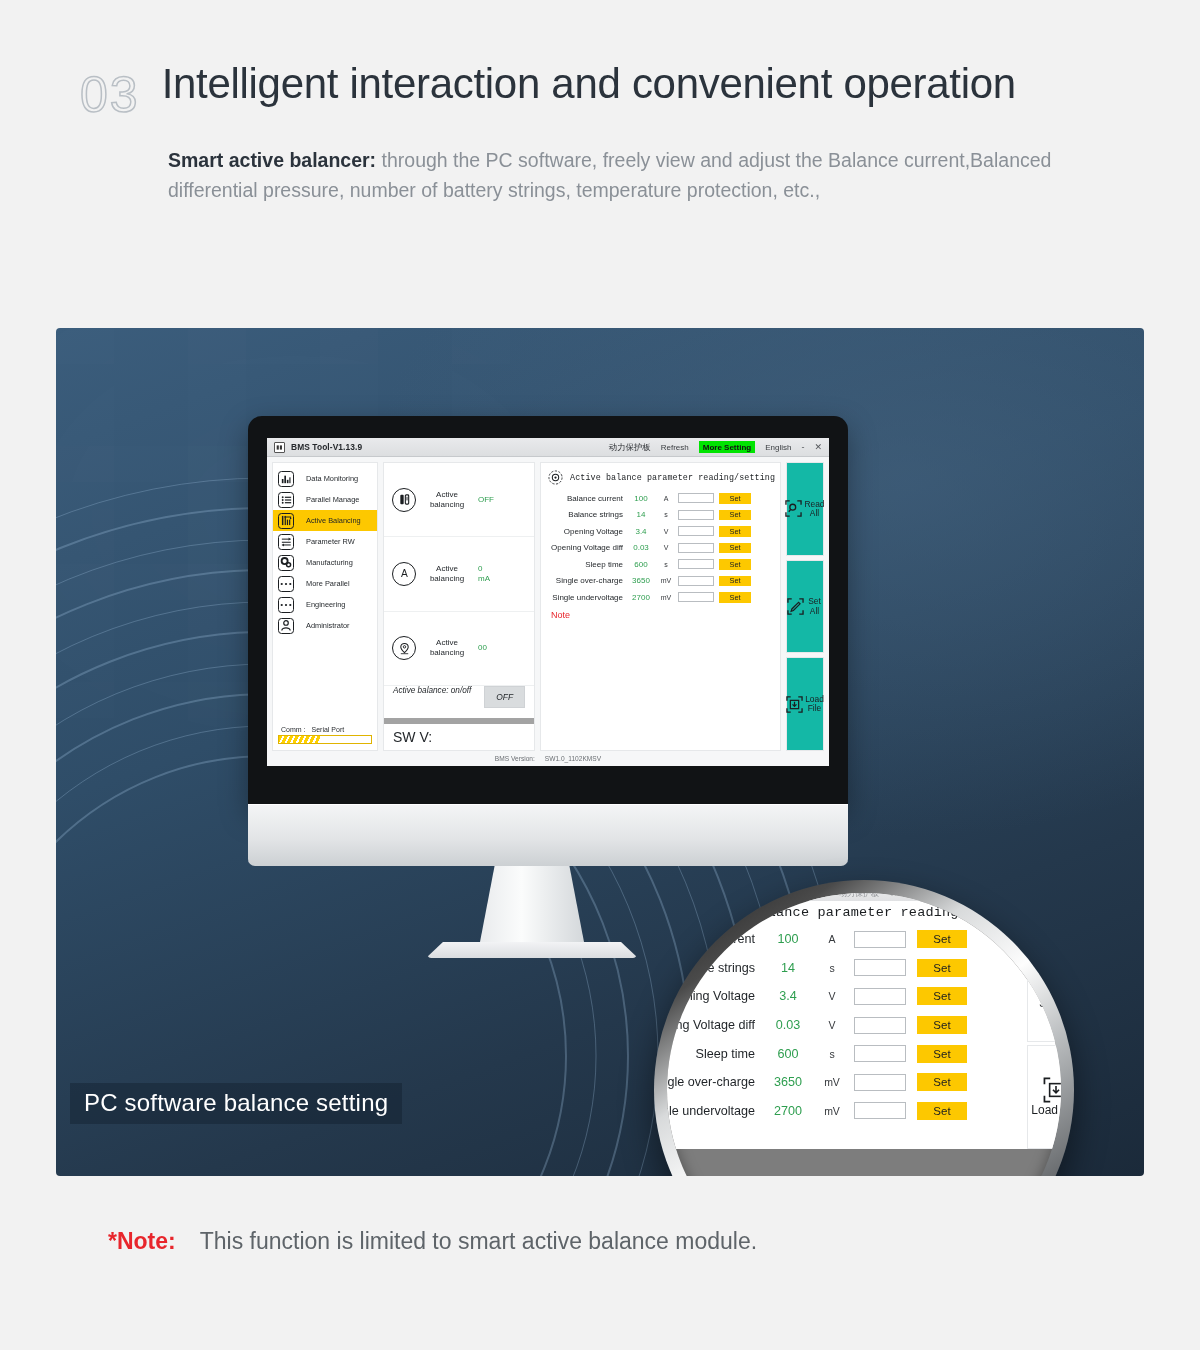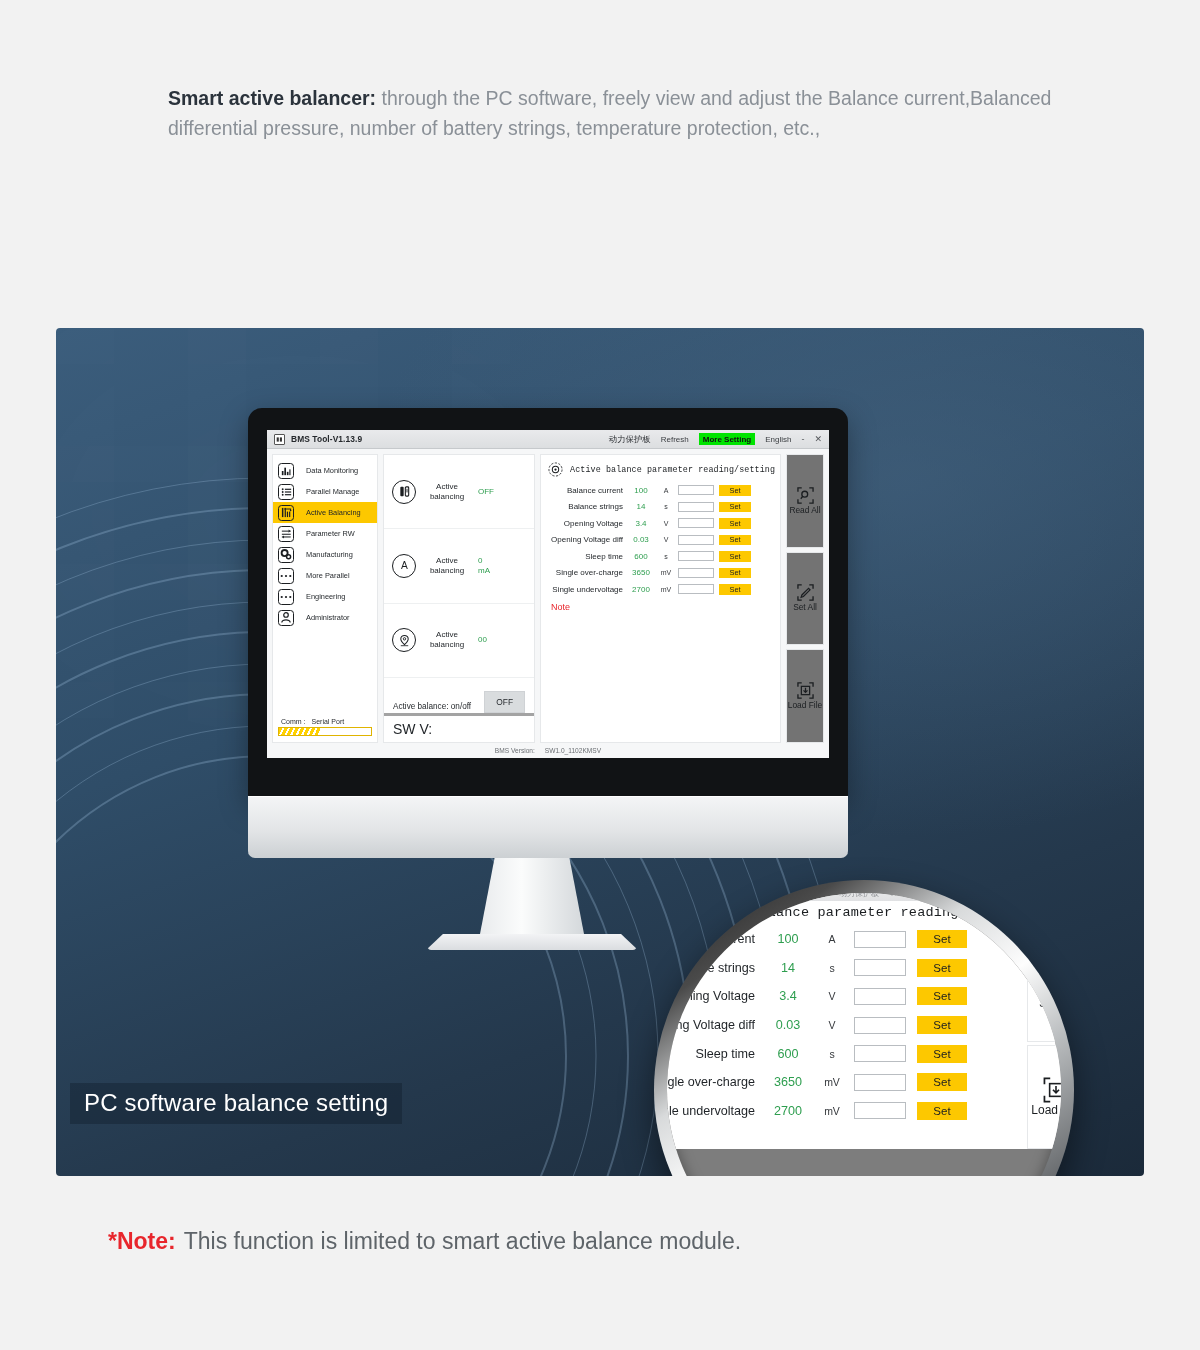--- a/index.html
+++ b/index.html
@@ -49,21 +49,21 @@
       linear-gradient(180deg, rgba(255,255,255,.022) 0 36px, transparent 36px 118px);
     background-size: 132px 118px, 132px 118px;
     -webkit-mask-image: radial-gradient(ellipse 58% 52% at 22% 22%, #000 10%, transparent 72%);
             mask-image: radial-gradient(ellipse 58% 52% at 22% 22%, #000 10%, transparent 72%);
   }
   
   .arcs { position: absolute; left: -380px; bottom: -470px; width: 1180px; height: 1180px; }
   .arcs svg { width: 100%; height: 100%; }
 
   
-  .monitor { position: absolute; left: 160px; top: 80px; width: 600px; padding-left: 32px; }
+  .monitor { position: absolute; left: 160px; top: 88px; width: 600px; padding-left: 32px; }
   .screen-bezel {
     width: 600px; height: 390px; background: #111315;
     border-radius: 14px 14px 3px 3px;
     padding: 22px 19px 40px 19px;
     box-shadow: 0 10px 28px rgba(0,0,0,.35);
   }
   .monitor-chin {
     width: 600px; height: 62px; margin-top: -2px;
     background: linear-gradient(180deg, #f4f5f6 0%, #e3e5e7 55%, #ccd0d3 100%);
     border-radius: 0 0 7px 7px;
@@ -144,22 +144,22 @@
     flex: 1; display: flex; align-items: center; gap: 8px; padding: 0 8px;
     border-bottom: 1px solid #eef0f1;
   }
   .mid-ico {
     width: 24px; height: 24px; flex: 0 0 24px; border: 1.3px solid #1b1e21; border-radius: 50%;
     display: flex; align-items: center; justify-content: center;
   }
   .mid-lbl { font-size: 8px; color: #24282c; line-height: 1.25; text-align: center; width: 46px; }
   .mid-val { font-size: 8px; color: #2e9e4f; line-height: 1.25; }
   .mid-toggle-row {
-    flex: 0 0 38px; display: flex; align-items: flex-end; justify-content: space-between;
-    padding: 0 9px; border-bottom: 3px solid #a3a3a3;
+    flex: 0 0 38px; display: flex; align-items: flex-start; justify-content: space-between;
+    padding: 0 9px; border-bottom: 6px solid #a3a3a3; font-style: italic;
   }
   .mid-toggle-lbl { font-size: 8.2px; color: #1f2327; text-align: center; line-height: 1.3; }
   .mid-toggle-btn {
     background: #d9dcde; color: #1f2327; font-size: 8.4px;
     padding: 5px 11px; border: 1px solid #cfd2d5;
   }
   .mid-swv { flex: 0 0 26px; display: flex; align-items: center; padding: 0 9px; font-size: 14px; color: #1f2327; }
 
   
   .right { flex: 1; display: flex; gap: 5px; min-width: 0; }
@@ -173,22 +173,22 @@
   .p-unit { width: 14px; text-align: center; font-size: 7px; color: #35383c; }
   .p-input { width: 36px; height: 10px; border: 1px solid #b9bdc1; background: #fff; }
   .p-set {
     width: 32px; height: 10.5px; background: #fdc800; color: #1b1e21;
     font-size: 7.4px; display: flex; align-items: center; justify-content: center; font-weight: 500;
   }
   .p-note { font-size: 9px; color: #e8262c; font-weight: 400; padding: 4px 0 0 6px; }
 
   .actions { width: 38px; flex: 0 0 38px; display: flex; flex-direction: column; gap: 4px; }
   .act-btn {
-    flex: 1; background: #737373; border: 1px solid #e6e8ea;
-    display: flex; flex-direction: column; align-items: center; justify-content: center; gap: 2px;
+    flex: 1; background: #14b8a6; border: 1px solid #e6e8ea;
+    display: flex; flex-direction: row; align-items: center; justify-content: center; gap: 2px;
     font-size: 8.4px; color: #1b1e21; line-height: 1.08; text-align: center;
   }
   .act-ico { width: 17px; height: 17px; }
 
   .app-foot {
     flex: 0 0 15px; display: flex; align-items: center; justify-content: center;
     gap: 10px; font-size: 6.6px; color: #6b6f73; background: #f6f7f8;
   }
 
   
@@ -247,28 +247,32 @@
     background: rgba(12,24,36,.34);
     color: #fff; font-size: 24px; padding: 6px 14px 7px 14px;
     letter-spacing: .2px; border-radius: 0;
   }
 
   
   .footnote {
     position: absolute; left: 108px; top: 1228px;
     font-size: 23px; color: #5e6469; white-space: nowrap;
   }
-  .footnote b { color: #e8262c; font-weight: 700; margin-right: 8px; }
+  .footnote b { color: #e8262c; font-weight: 700; margin-right: 24px; }
 </style>
 </head>
 <body>
 
 <div class="page">
 
   <div class="header">
+    <div class="title-row">
+      <div class="step-num">03</div>
+      <h1 class="title-text">Intelligent interaction and convenient operation</h1>
+    </div>
     <p class="subtitle"><b>Smart active balancer:</b><span> through the PC software, freely view and adjust the Balance current,Balanced differential pressure, number of battery strings, temperature protection, etc.,</span></p>
   </div>
 
   <div class="hero">
     <div class="hero-tex"></div>
     <div class="arcs">
       <svg viewBox="0 0 1180 1180">
         <g fill="none" stroke="#9fc1dd" stroke-opacity="0.30">
           <circle cx="590" cy="590" r="300" stroke-width="2"></circle>
           <circle cx="590" cy="590" r="330" stroke-width="1"></circle>

